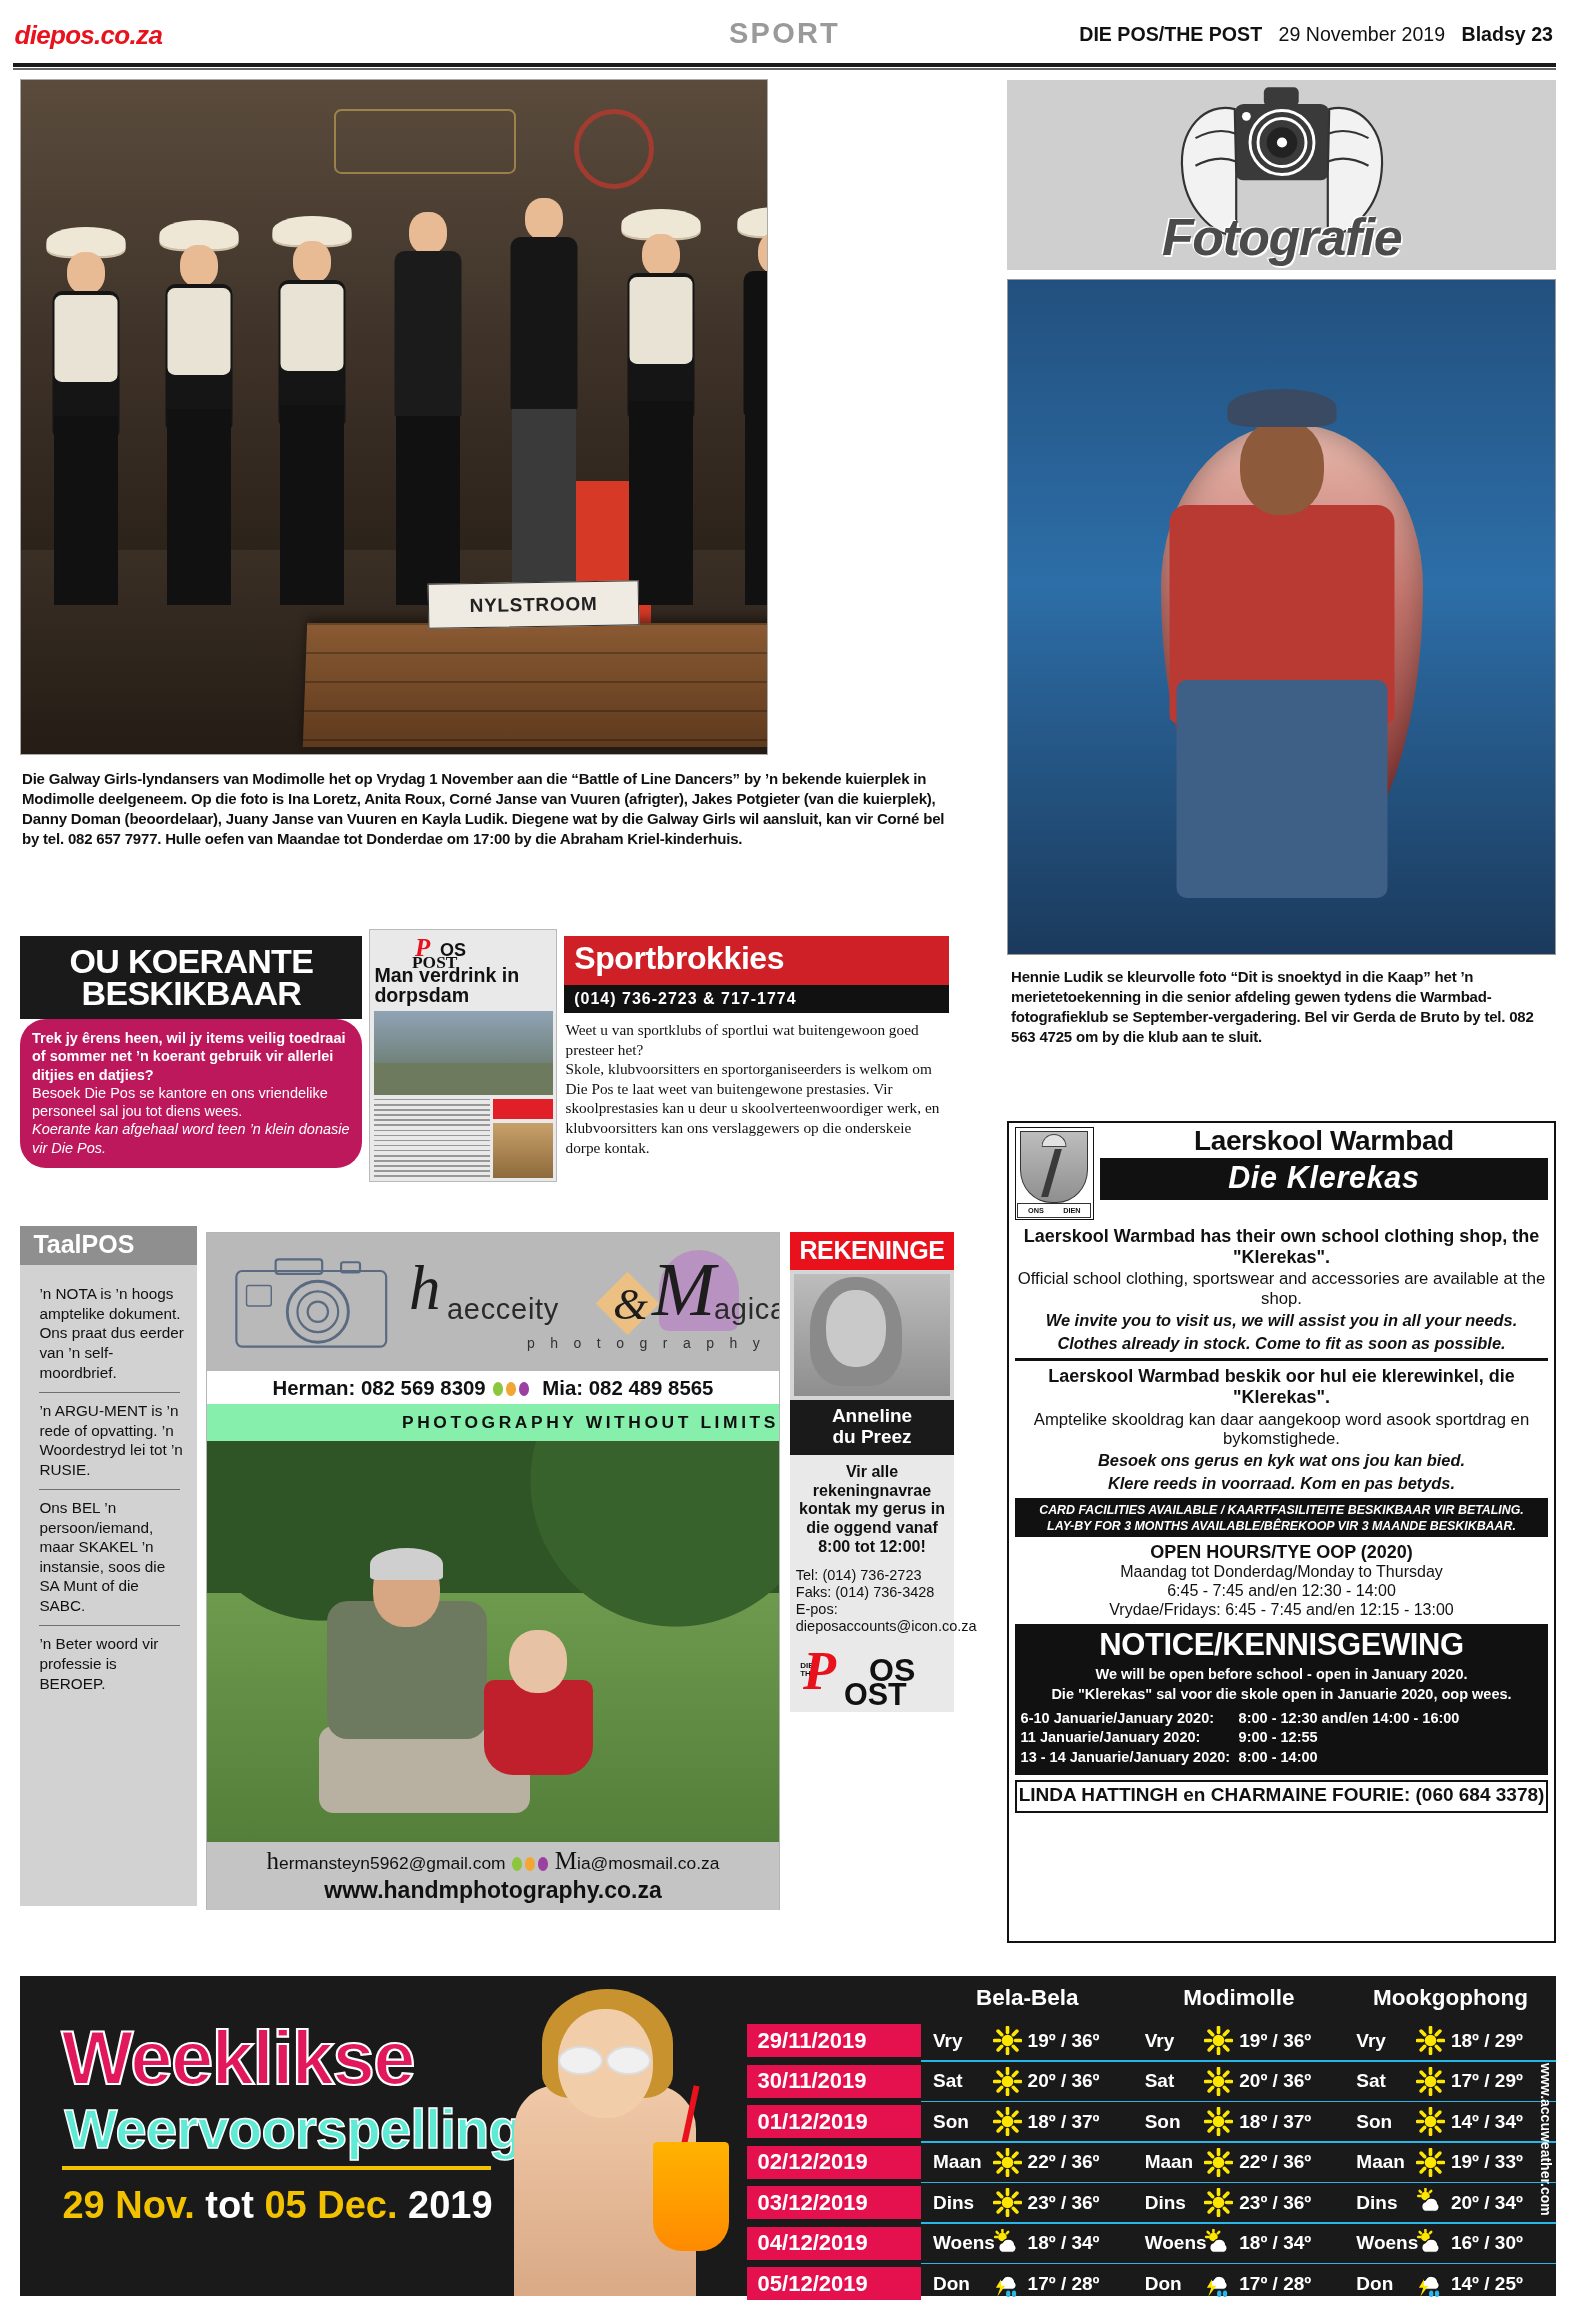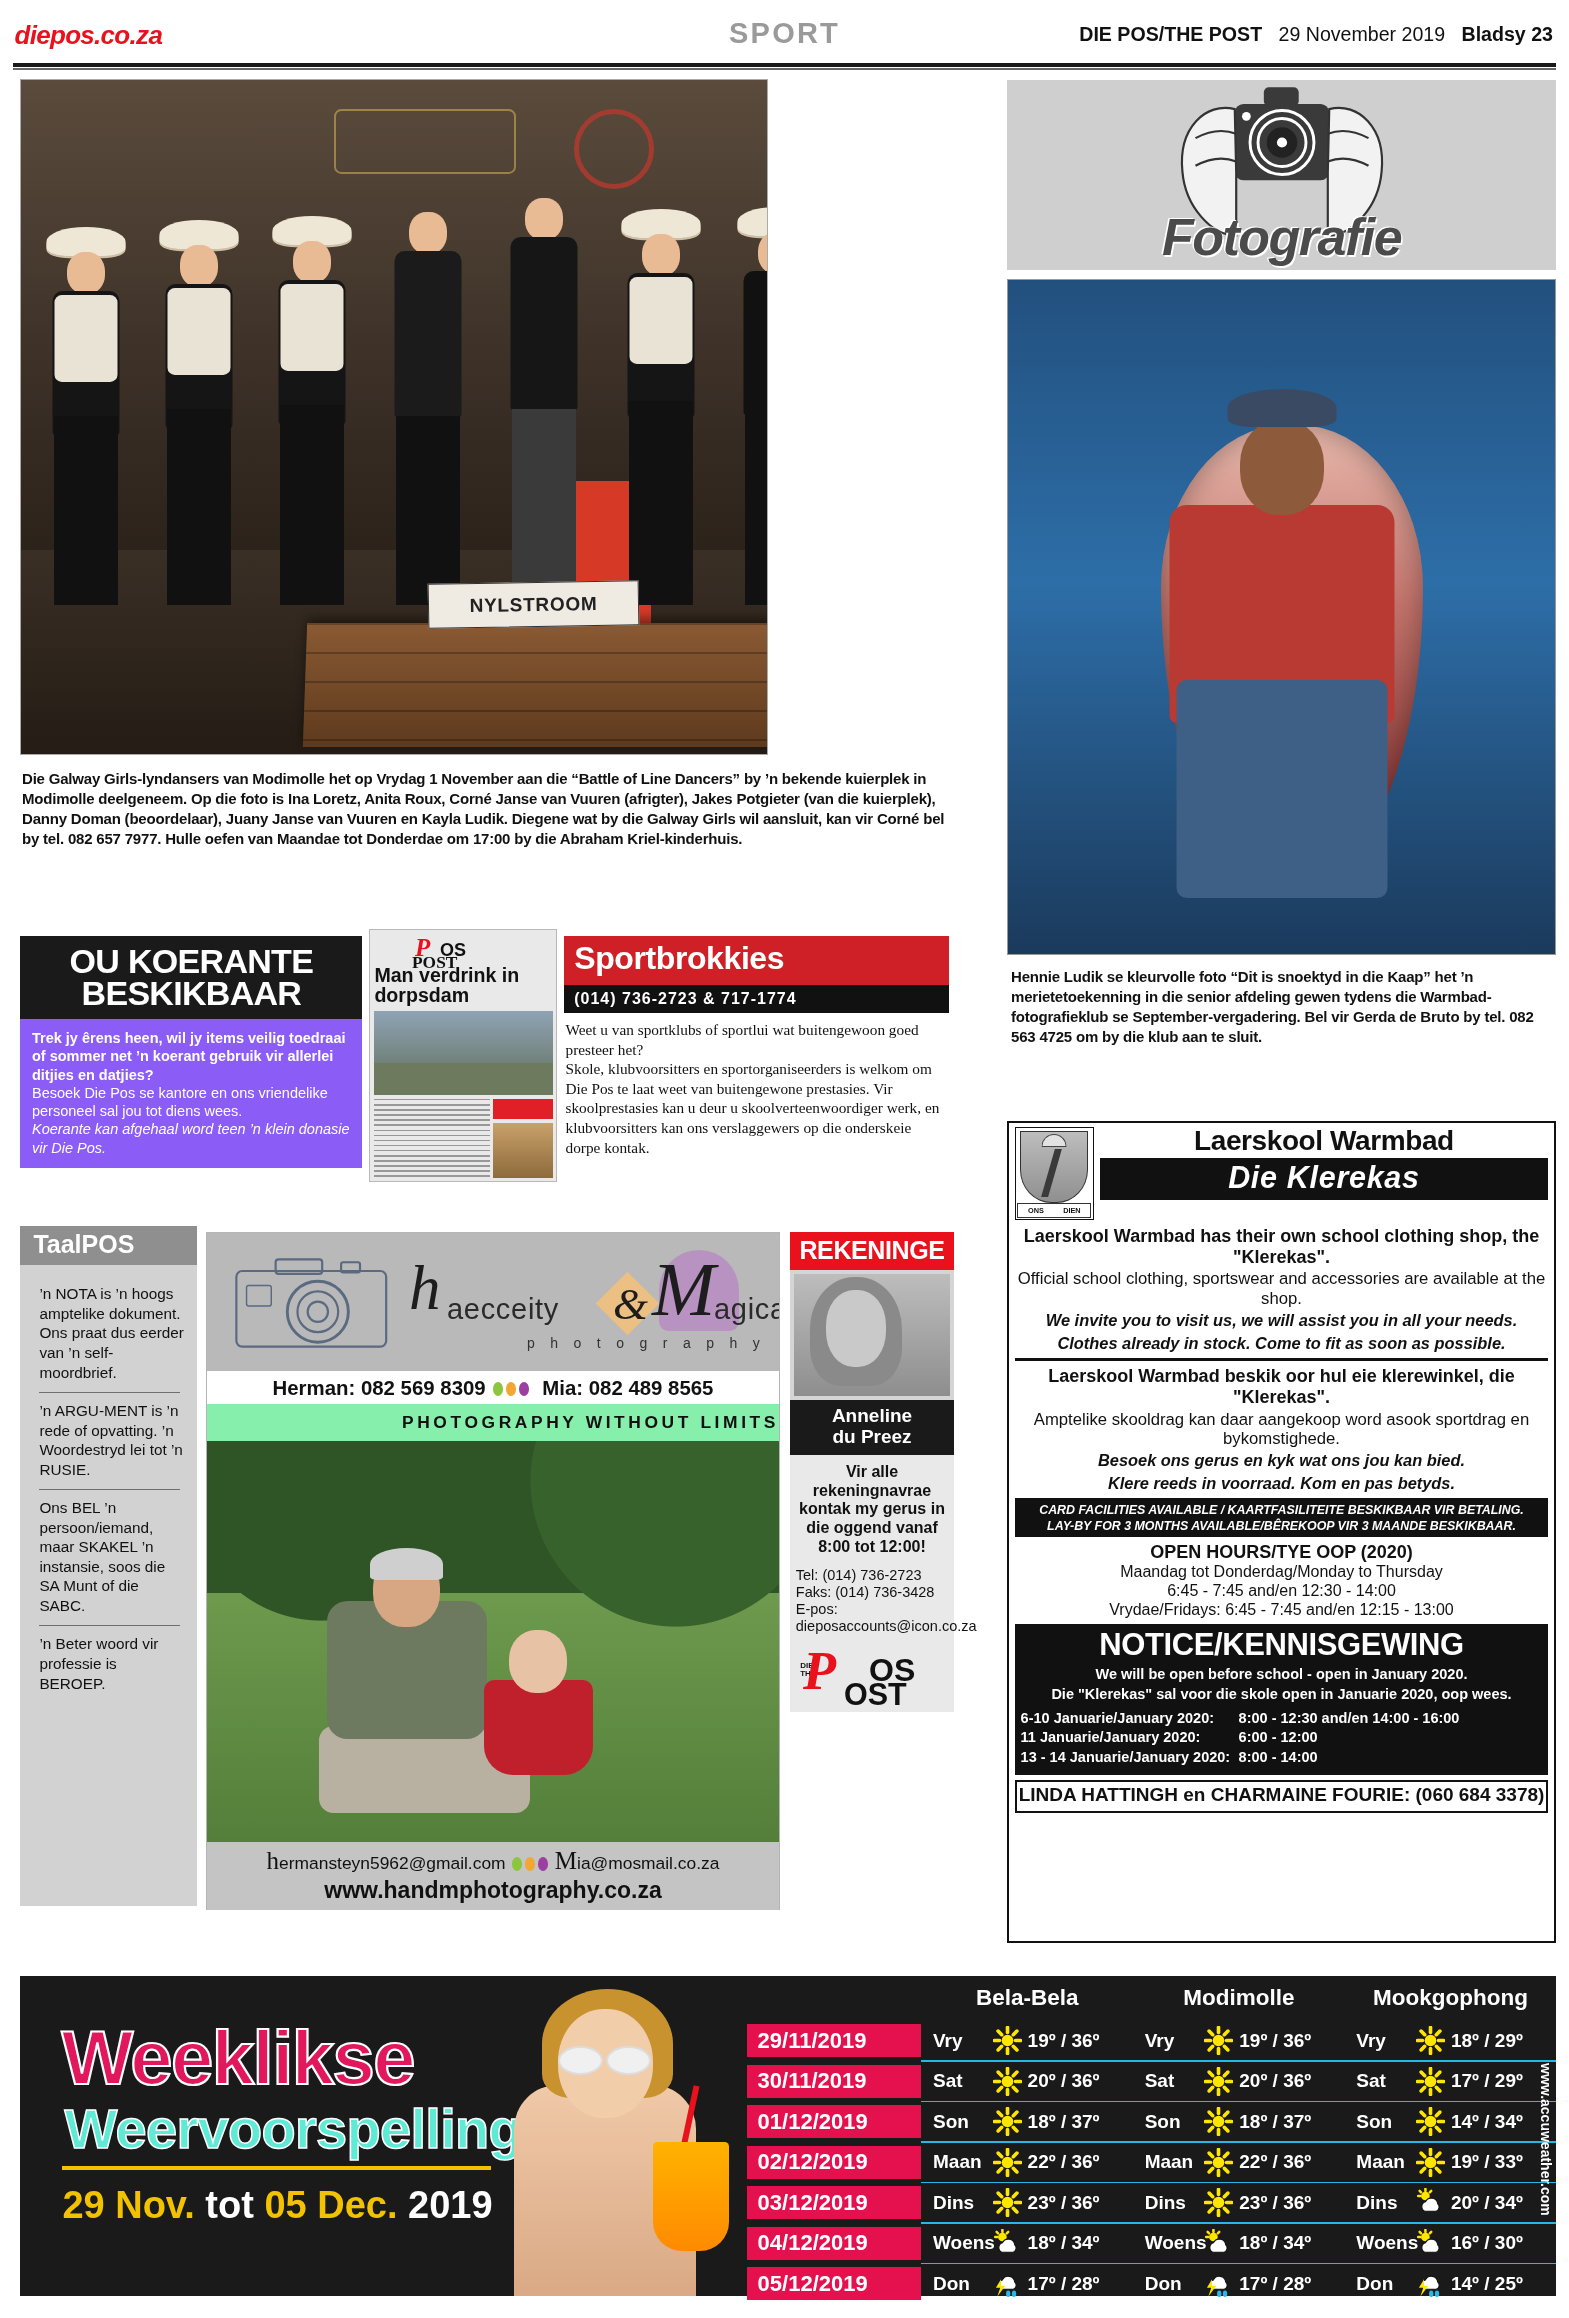--- a/index.html
+++ b/index.html
@@ -88,21 +88,21 @@
   .fp-shirt { position:absolute; left:50%; transform:translateX(-50%); top:116px; width:225px; height:218px;
             background:#b93a33; border-radius:17.4px 17.4px 7.3px 7.3px; }
   .fp-ovr { position:absolute; left:50%; transform:translateX(-50%); top:291px; width:211px; height:218px;
             background:#3e5f86; border-radius:10.2px; }
   #foto-cap { left:1011px; top:967px; width:542px; }
 
   
   #ou-koerante { left:20.4px; top:936px; width:342px; height:247px; }
   .ok-head { background:#1a1a1a; color:#fff; padding:8.7px 7.3px 10.2px;
              font-size:34px; font-weight:bold; line-height:.95; text-align:center; letter-spacing:-0.7px; }
-  .ok-body { background:#8b5cf6; color:#fff; padding:9.5px 11.6px 11.6px; }
+  .ok-body { background:#be185d; color:#fff; padding:9.5px 11.6px 11.6px;border-radius:26px; }
   .ok-b1 { font-size:14.5px; font-weight:bold; line-height:1.26; }
   .ok-b2 { font-size:14.5px; line-height:1.26; }
   .ok-b3 { font-size:14.5px; font-style:italic; line-height:1.26; }
 
   
   #clipping { left:369px; top:929px; width:188px; height:253px;
               background:#e9e9e9; border:0.7px solid #b9b9b9; overflow:hidden; }
   .cl-p { position:absolute; left:45px; top:4.4px; font-size:25px; font-weight:bold;
           color:#e8111c; font-style:italic; font-family:"Liberation Serif", serif; }
   .cl-os { position:absolute; left:70px; top:9.5px; font-size:18px; font-weight:bold; color:#111; }
@@ -546,21 +546,21 @@
       <div class="wb-ntitle">NOTICE/KENNISGEWING</div>
       <div class="wb-nsub">We will be open before school - open in January 2020.</div>
       <div class="wb-nsub">Die "Klerekas" sal voor die skole open in Januarie 2020, oop wees.</div>
       <div class="wb-dates">
         <div class="wb-drow">
           <div class="wb-dleft">6-10 Januarie/January 2020:</div>
           <div>8:00 - 12:30 and/en 14:00 - 16:00</div>
         </div>
         <div class="wb-drow">
           <div class="wb-dleft">11 Januarie/January 2020:</div>
-          <div>6:00 - 12:00</div>
+          <div>9:00 - 12:55</div>
         </div>
         <div class="wb-drow">
           <div class="wb-dleft">13 - 14 Januarie/January 2020:</div>
           <div>8:00 - 14:00</div>
         </div>
       </div>
     </div>
     <div class="wb-footer">LINDA HATTINGH en CHARMAINE FOURIE: (060 684 3378)</div>
   </div>
 

